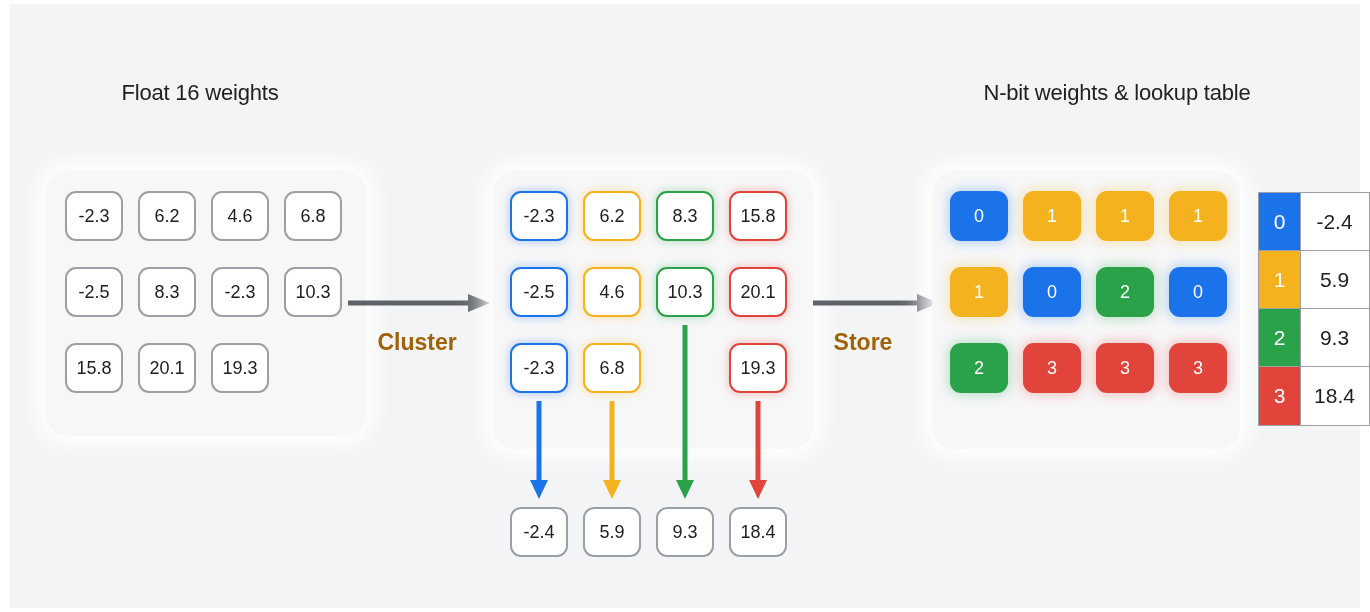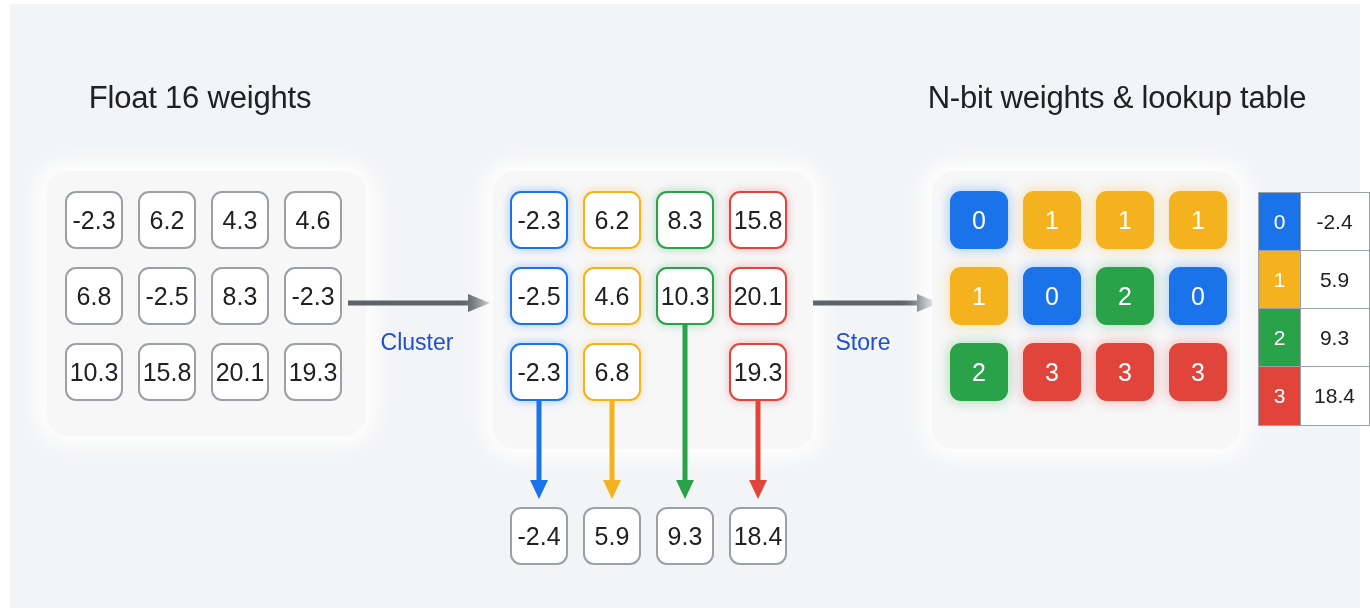--- a/index.html
+++ b/index.html
@@ -20,21 +20,21 @@
     background: #f3f4f6;
     border-left: 10px solid #ffffff;
     border-right: 10px solid #ffffff;
     border-top: 4px solid #ffffff;
     border-bottom: 4px solid #ffffff;
     box-sizing: border-box;
   }
 
   .title {
     position: absolute;
-    font-size: 31px;
+    font-size: 22px;
     color: #202124;
     font-weight: 400;
     letter-spacing: -0.2px;
     white-space: nowrap;
     text-align: center;
     transform: translateX(-50%);
   }
   .title sup {
     font-size: 0.62em;
     vertical-align: super;
@@ -53,26 +53,26 @@
     position: absolute;
     display: grid;
     grid-template-columns: repeat(4, 58px);
     grid-template-rows: repeat(3, 58px);
     column-gap: 15px;
     row-gap: 18px;
   }
 
   .cell {
     width: 58px;
-    height: 58px;
+    height: 50px;
     border-radius: 11px;
     display: flex;
     align-items: center;
     justify-content: center;
-    font-size: 25px;
+    font-size: 18px;
     color: #202124;
     box-sizing: border-box;
   }
   .cell.plain {
     background: #ffffff;
     border: 2.5px solid #9aa0a6;
   }
   .cell.outline {
     background: #ffffff;
     border: 2.5px solid var(--c);
@@ -130,23 +130,24 @@
     font-size: 21px;
     color: #202124;
     background: #ffffff;
   }
 
   
   .flow-arrow { position: absolute; }
   .flow-label {
     position: absolute;
     font-size: 23px;
-    color: #1d4ed8;
+    color: #a16207;
     transform: translateX(-50%);
     white-space: nowrap;
+    font-weight: bold;
   }
   svg.connectors {
     position: absolute;
     left: 0; top: 0;
     width: 1370px;
     height: 612px;
     pointer-events: none;
     overflow: visible;
   }
 </style>
@@ -161,21 +162,20 @@
 
 
   <div class="title" style="left:1085px; top:76px;margin-left:22px;">
     <span>N-bit weights &amp; lookup table</span>
   </div>
 
   <div class="panel" style="left:36px; top:167px; width:320px; height:265px;"></div>
   <div class="grid" id="grid-float" style="left:55px; top:187px;">
       <div class="cell plain">-2.3</div>
       <div class="cell plain">6.2</div>
-      <div class="cell plain">4.3</div>
       <div class="cell plain">4.6</div>
       <div class="cell plain">6.8</div>
       <div class="cell plain">-2.5</div>
       <div class="cell plain">8.3</div>
       <div class="cell plain">-2.3</div>
       <div class="cell plain">10.3</div>
       <div class="cell plain">15.8</div>
       <div class="cell plain">20.1</div>
       <div class="cell plain">19.3</div>
     </div>

